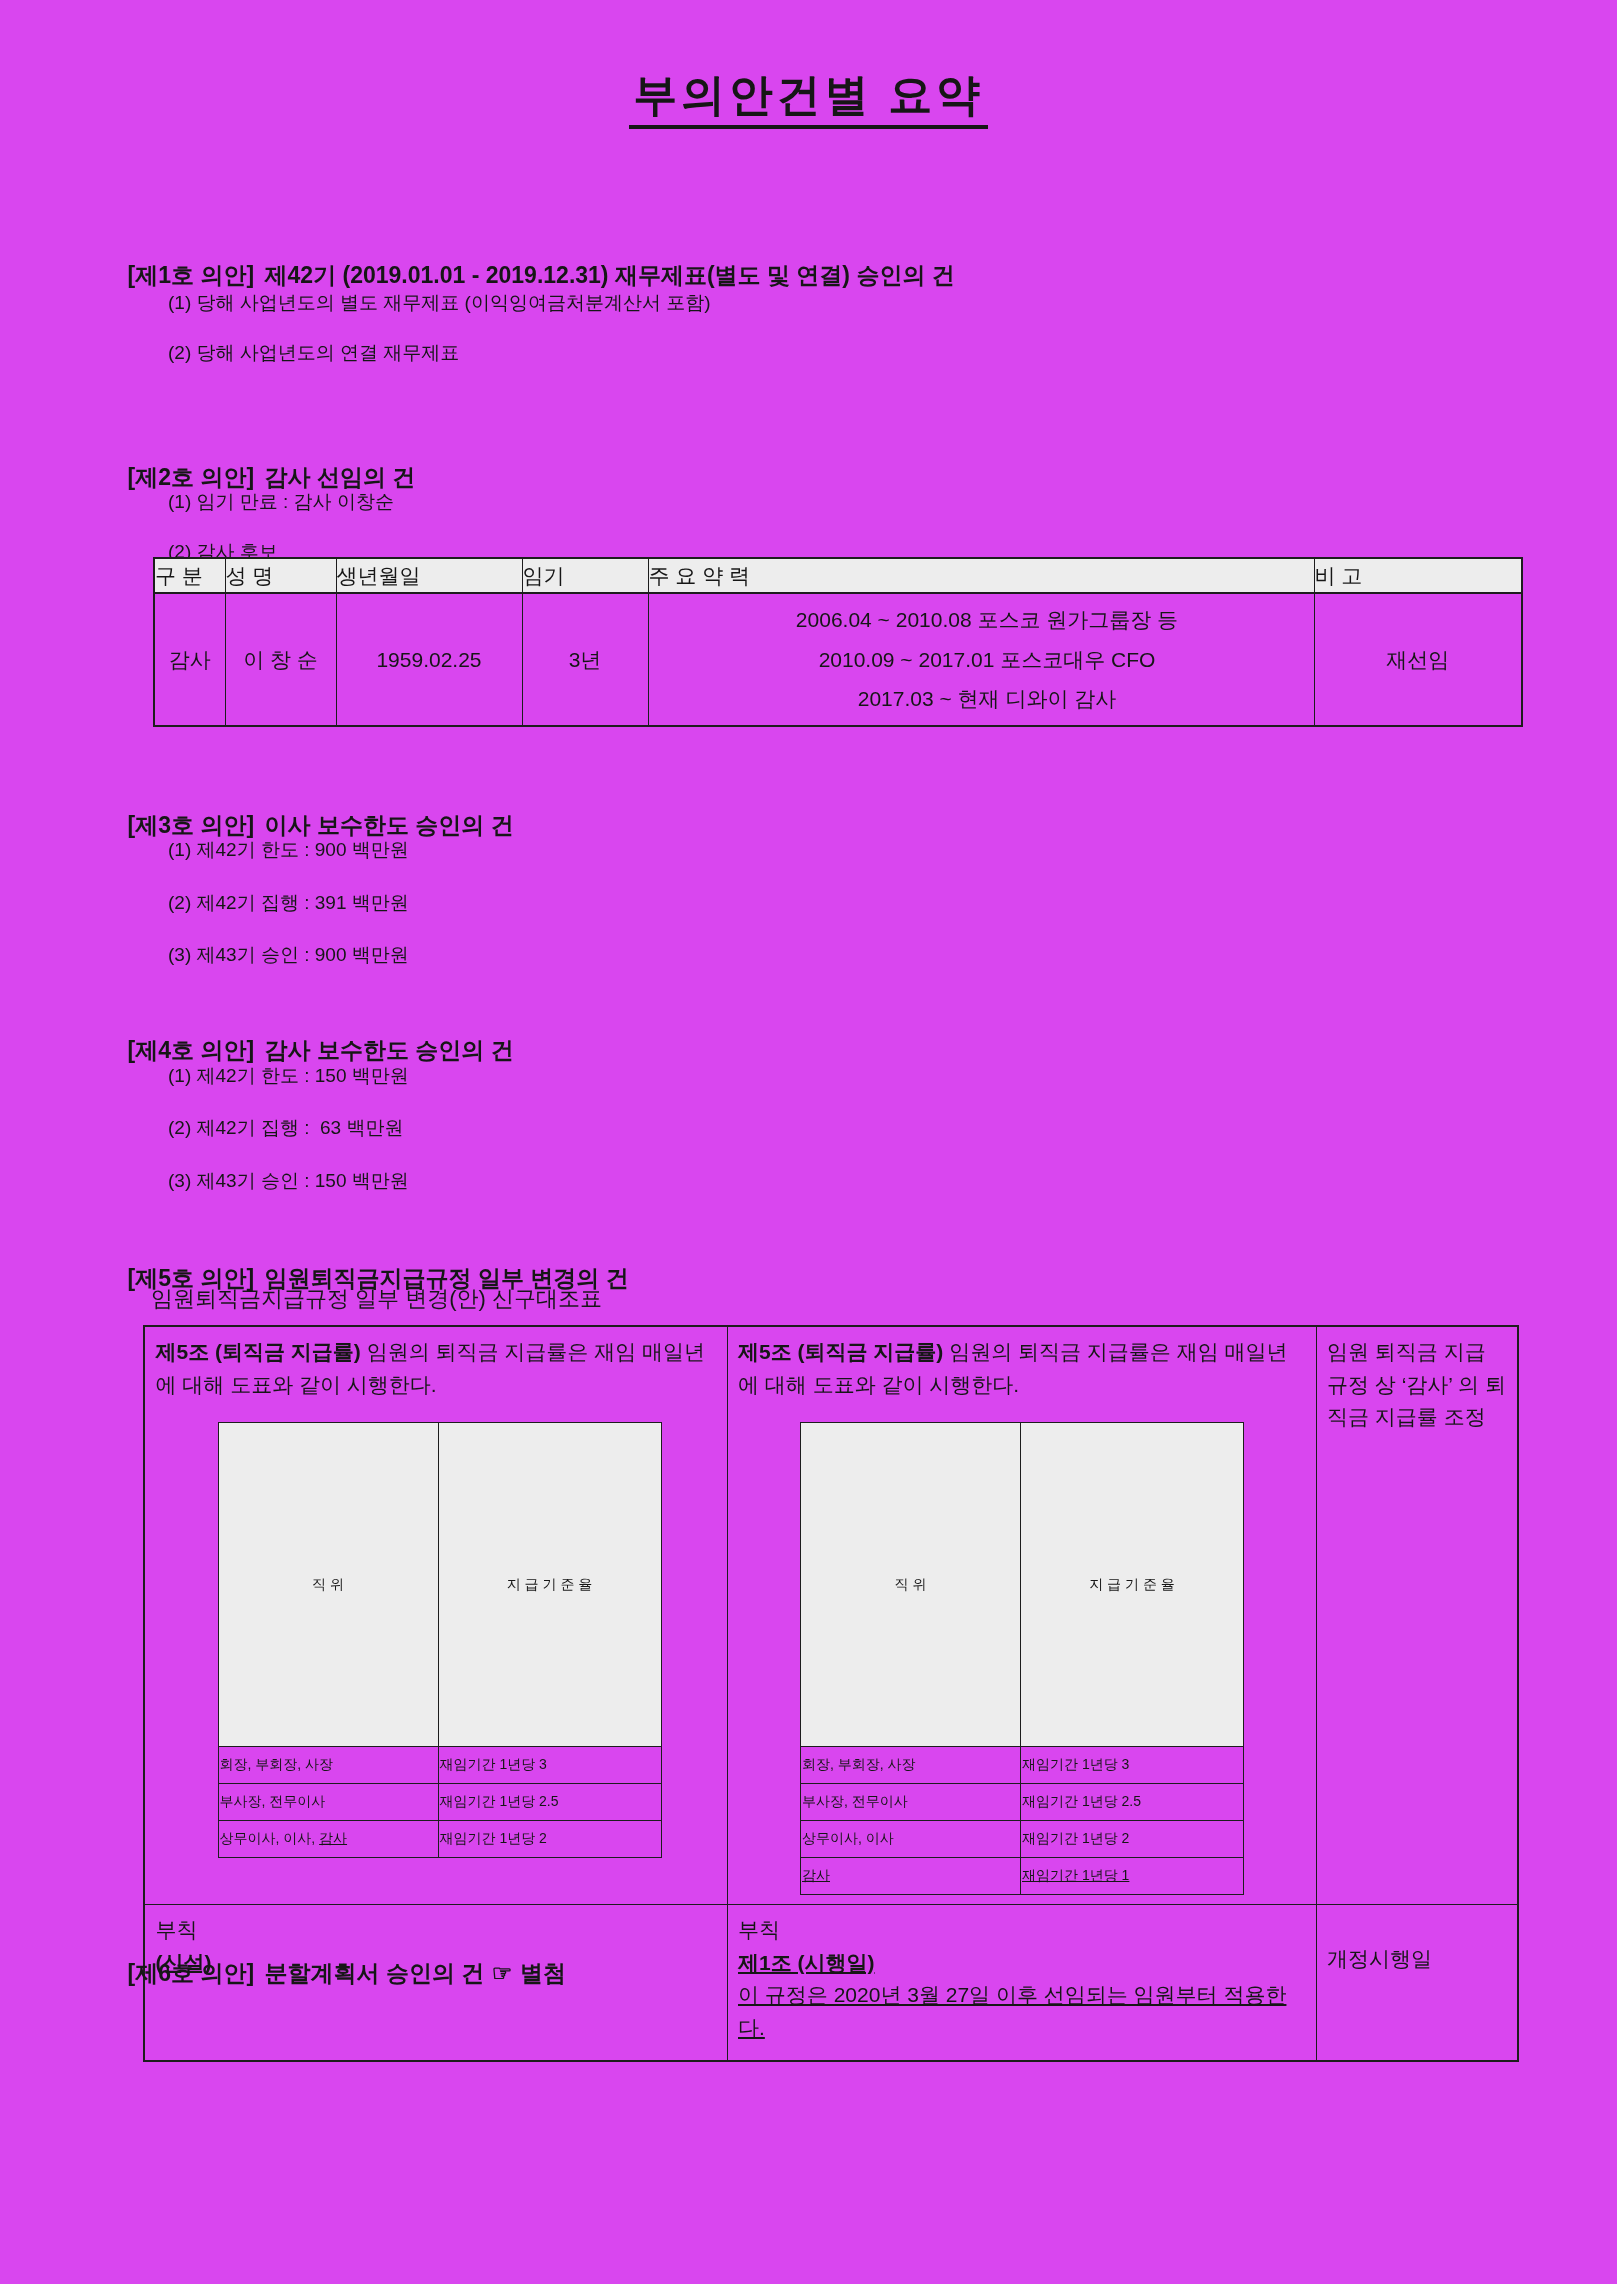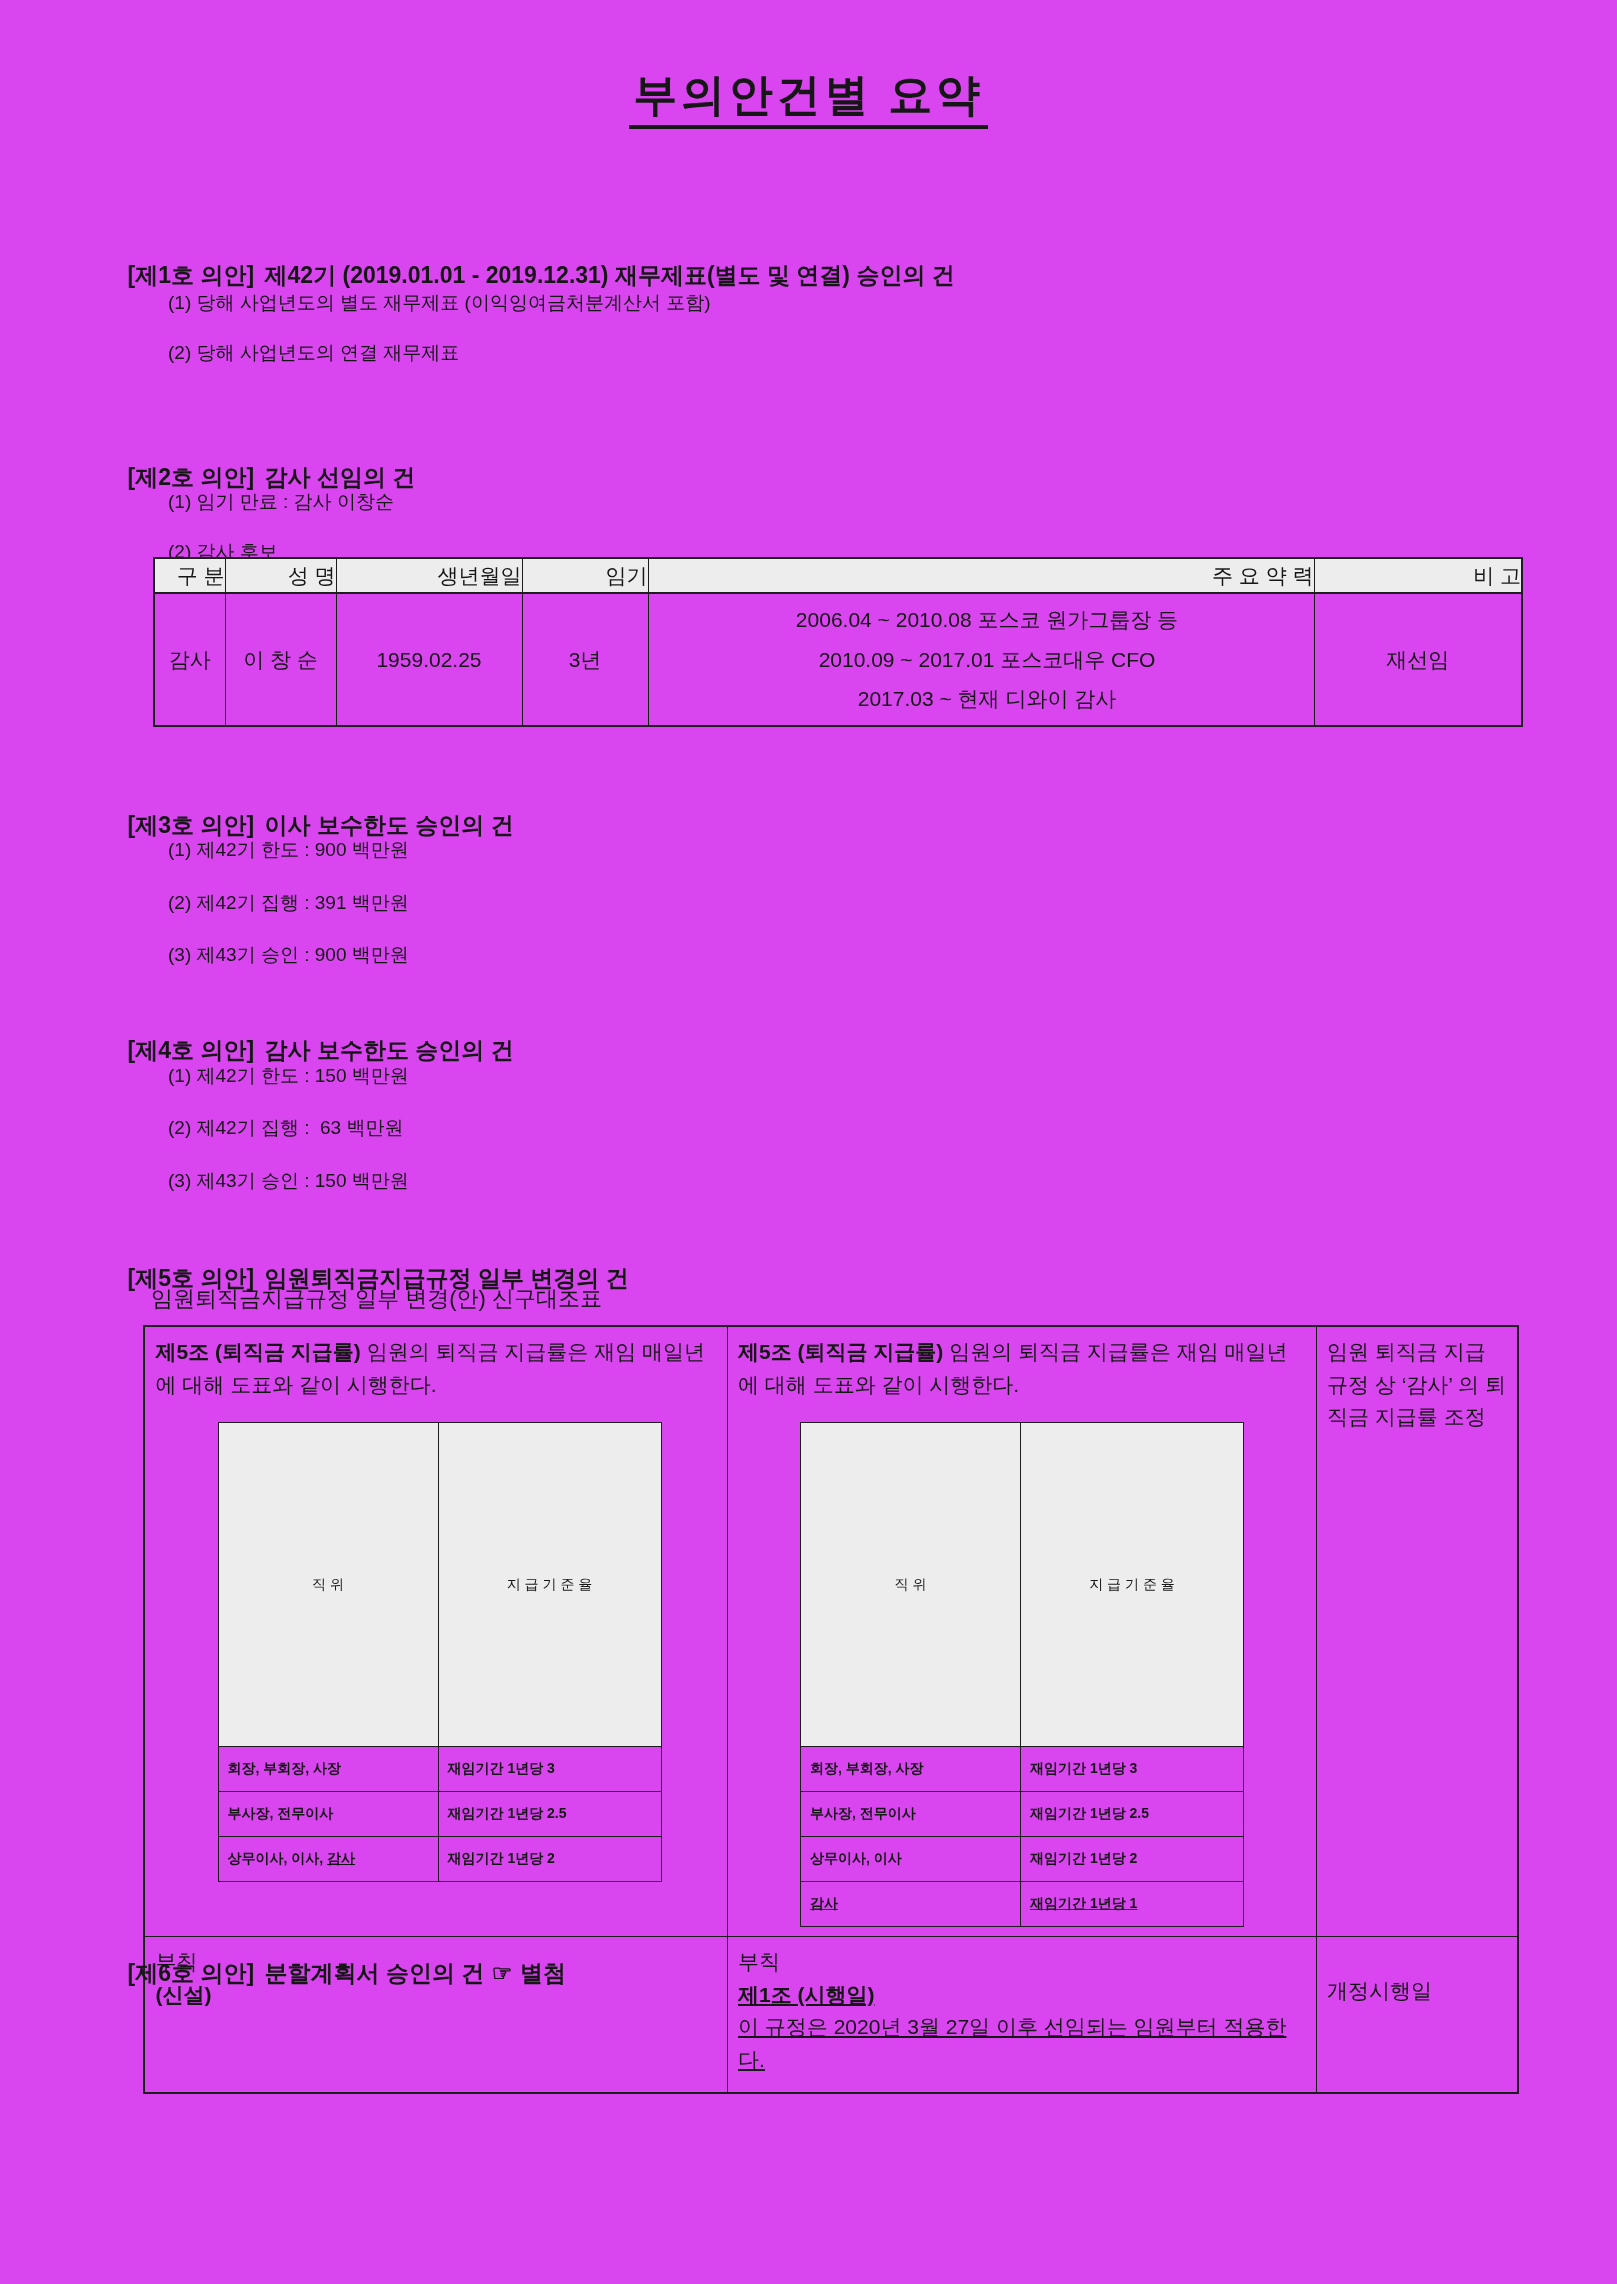--- a/index.html
+++ b/index.html
@@ -37,42 +37,42 @@
   }
   table { border-collapse:collapse; table-layout:fixed; }
   td {
     border:1.5px solid #1d1d1d;
     font-size:21px;
     overflow:hidden;
   }
   
   .aud-table { position:absolute; left:153px; top:557px; width:1367px; border:2.3px solid #1d1d1d; }
   .aud-table td.hd {
-    height:35px; text-align:right; background:#ededed;
+    height:35px; text-align:left; background:#ededed;
     border-bottom:2.3px solid #1d1d1d; white-space:pre-wrap;
   }
   .aud-table td { vertical-align:middle; }
   .aud-table tr.body td { height:133px; text-align:center; }
   .aud-table td.career { text-align:left; padding-left:12px; line-height:1.9;margin-left:34px; }
   
   .amd-table { position:absolute; left:143px; top:1325px; width:1373px; border:2.3px solid #1d1d1d; }
   .amd-table td.hd {
     height:39px; text-align:center; border-bottom:2.3px solid #1d1d1d;
     font-size:22px; white-space:pre-wrap;
   }
   .amd-table td.cell { vertical-align:top; padding:9px 10.5px; line-height:1.55; }
   .amd-table tr.r1 td { height:324px; }
   .amd-table tr.r2 td { height:156px; }
   .bold { font-weight:bold; }
   .u { text-decoration:underline; }
   .bu { font-weight:bold; text-decoration:underline; }
   .inner-table { margin:21px 0 0 62px; width:443px; }
   .inner-table td { border:1.5px solid #1d1d1d; font-size:14px; }
   .inner-table td.ihd { height:41px; text-align:center; background:#ededed; white-space:pre-wrap; }
-  .inner-table tr.irow td { height:45px; padding-left:9px; vertical-align:middle;font-weight:bold; }
+  .inner-table tr.irow td { height:37px; padding-left:1px; vertical-align:middle; }
   .note-cell { line-height:1.6; }
   .note2-cell { padding-top:38px !important; }
   .addendum-line { display:block; }
   .hand { font-weight:bold; margin:0 7.5px; }
 </style>
 </head>
 <body>
 
 <div class="page">
 

